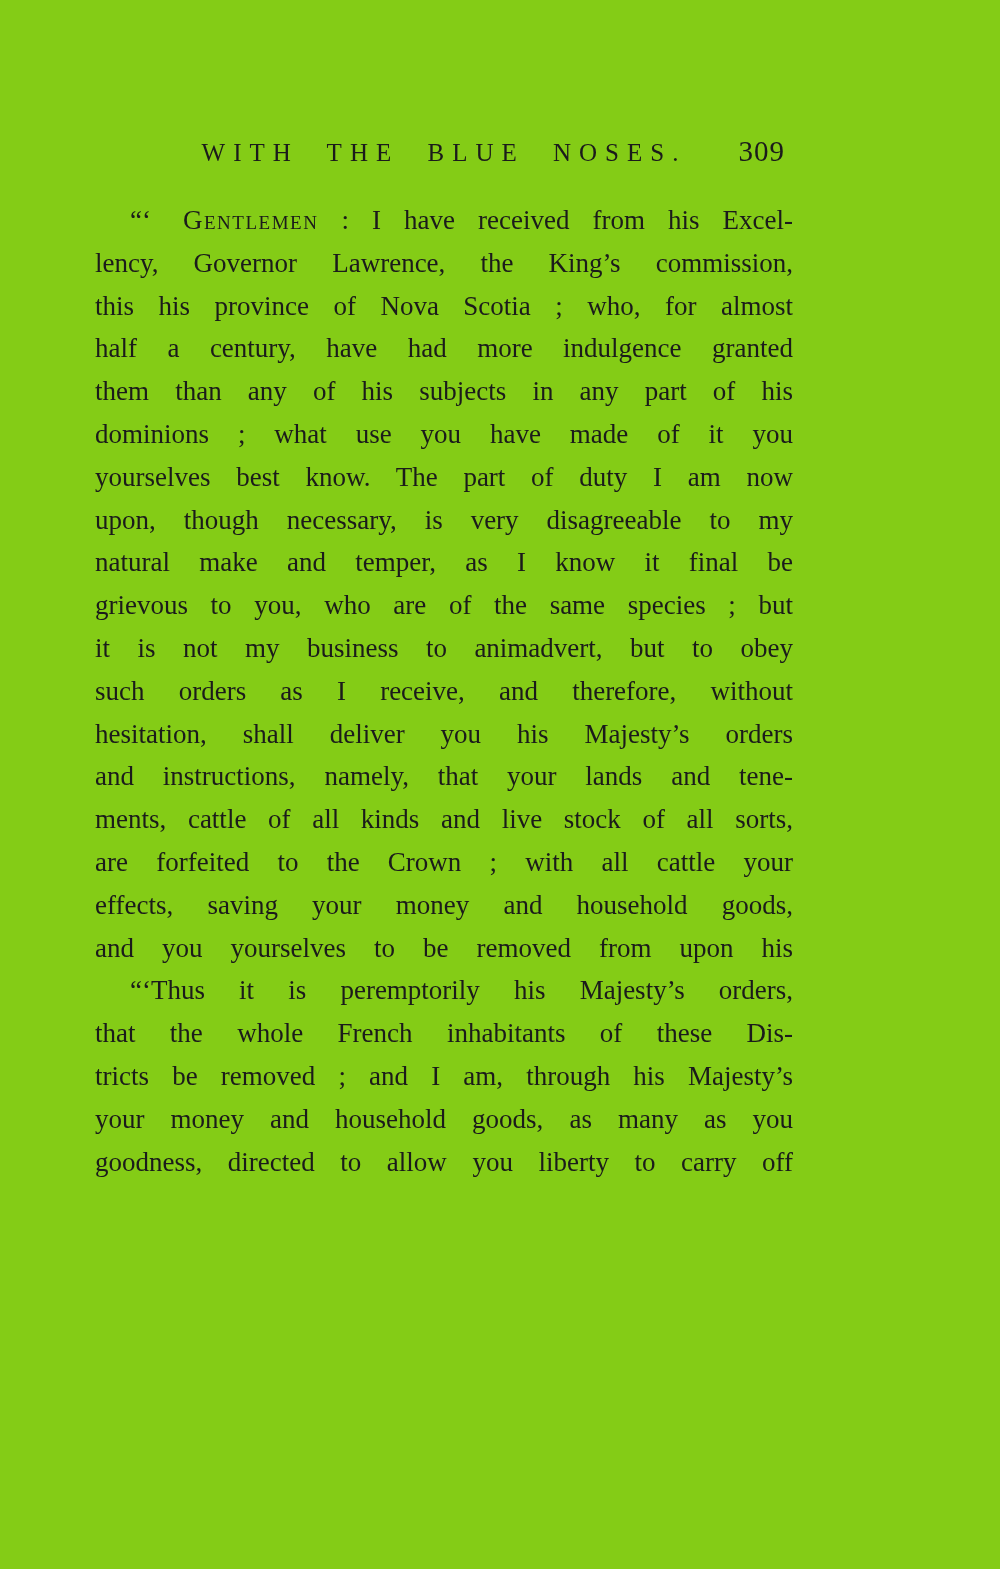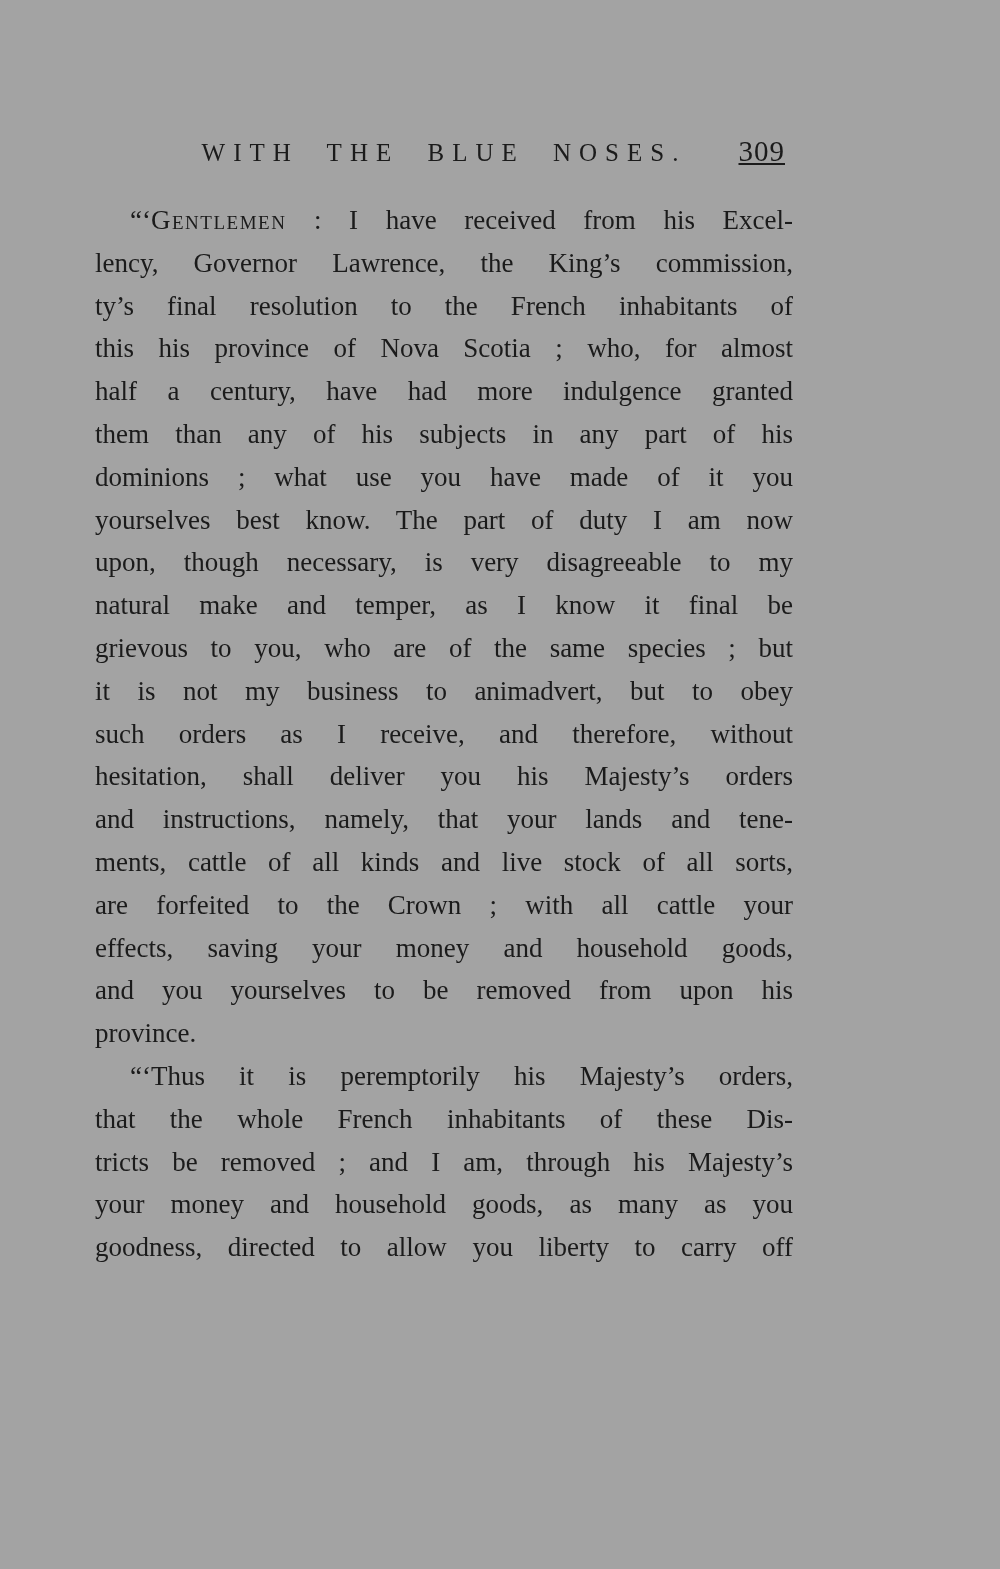--- a/index.html
+++ b/index.html
@@ -7,21 +7,21 @@
     width: 1000px;
     height: 1569px;
     background: #ffffff;
     overflow: hidden;
     font-family: "Liberation Serif", "DejaVu Serif", serif;
   }
   .page {
     position: relative;
     width: 1000px;
     height: 1569px;
-    background: #a3a3a3;
+    background: #84cc16;
     color: #1b1b1b;
   }
   .running-head {
     position: absolute;
     top: 139px;
     left: 95px;
     width: 698px;
     height: 36px;
   }
   .running-title {
@@ -32,76 +32,74 @@
     color: #1b1b1b;
     white-space: nowrap;
   }
   .page-number {
     position: absolute;
     top: -4px;
     right: 8px;
     font-size: 29px;
     letter-spacing: 1px;
     color: #1b1b1b;
-    text-decoration: underline;
   }
   .text-block {
     position: absolute;
     top: 199px;
     left: 95px;
     width: 698px;
     font-size: 27px;
     line-height: 42.8px;
     color: #1b1b1b;
   }
   .paragraph { display: block; }
   .line {
     text-align: justify;
     text-align-last: justify;
   }
   .paragraph .line:first-child { text-indent: 35px; }
   .line.para-end { text-align-last: left; }
   .sc {
     font-variant: small-caps;
     letter-spacing: 1.5px;
+    margin-left: 32px;
   }
 </style>
 </head>
 <body>
 
 <div class="page">
 
   <div class="running-head">
     <div class="running-title">WITH THE BLUE NOSES.</div>
     <div class="page-number">309</div>
   </div>
 
   <div class="text-block">
 
     <section class="paragraph">
       <div class="line"><span>“‘</span><span class="sc">Gentlemen</span><span> : I have received from his Excel-</span></div>
       <div class="line">lency, Governor Lawrence, the King’s commission,</div>
-      <div class="line">ty’s final resolution to the French inhabitants of</div>
       <div class="line">this his province of Nova Scotia ; who, for almost</div>
       <div class="line">half a century, have had more indulgence granted</div>
       <div class="line">them than any of his subjects in any part of his</div>
       <div class="line">dominions ; what use you have made of it you</div>
       <div class="line">yourselves best know.  The part of duty I am now</div>
       <div class="line">upon, though necessary, is very disagreeable to my</div>
       <div class="line">natural make and temper, as I know it final be</div>
       <div class="line">grievous to you, who are of the same species ; but</div>
       <div class="line">it is not my business to animadvert, but to obey</div>
       <div class="line">such orders as I receive, and therefore, without</div>
       <div class="line">hesitation, shall deliver you his Majesty’s orders</div>
       <div class="line">and instructions, namely, that your lands and tene-</div>
       <div class="line">ments, cattle of all kinds and live stock of all sorts,</div>
       <div class="line">are forfeited to the Crown ; with all cattle your</div>
       <div class="line">effects, saving your money and household goods,</div>
       <div class="line">and you yourselves to be removed from upon his</div>
-      <div class="line para-end">province.</div>
     </section>
 
     <section class="paragraph">
       <div class="line">“‘Thus it is peremptorily his Majesty’s orders,</div>
       <div class="line">that the whole French inhabitants of these Dis-</div>
       <div class="line">tricts be removed ; and I am, through his Majesty’s</div>
       <div class="line">your money and household goods, as many as you</div>
       <div class="line">goodness, directed to allow you liberty to carry off</div>
     </section>
 

